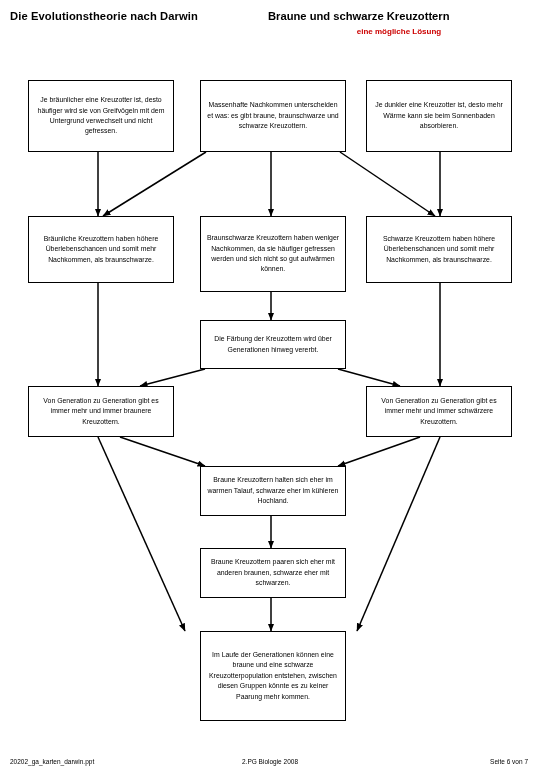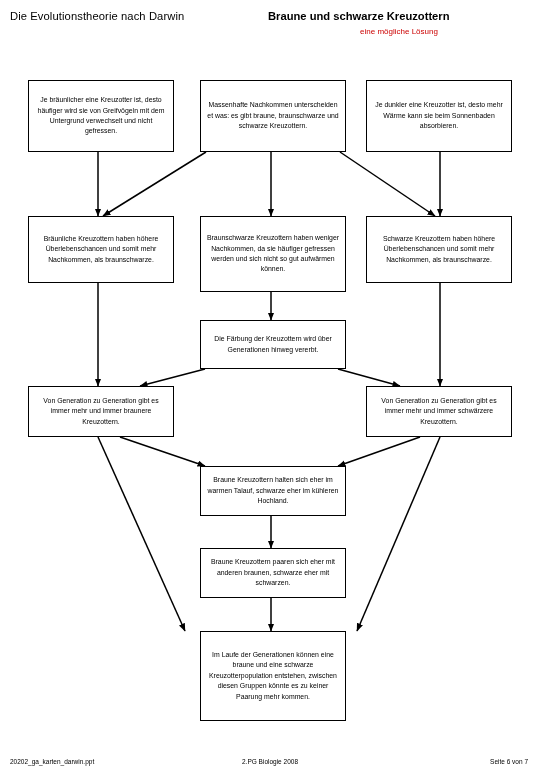--- a/index.html
+++ b/index.html
@@ -21,41 +21,41 @@
     height: 780px;
   }
 
   
   .hdr-left {
     position: absolute;
     left: 10px;
     top: 10px;
     width: 250px;
     font-size: 11.2px;
-    font-weight: normal;
+    font-weight: bold;
     letter-spacing: 0.1px;
     line-height: 1.2;
   }
   .hdr-right {
     position: absolute;
     left: 268px;
     top: 10px;
     width: 262px;
     font-size: 11.2px;
     font-weight: bold;
     text-align: left;
     line-height: 1.2;
   }
   .hdr-sub {
     position: absolute;
     left: 268px;
     top: 27px;
     width: 262px;
     font-size: 8px;
-    font-weight: normal;
+    font-weight: bold;
     color: #cc0000;
     text-align: center;
   }
 
   
   .footer {
     position: absolute;
     bottom: 10px;
     left: 0;
     width: 540px;

